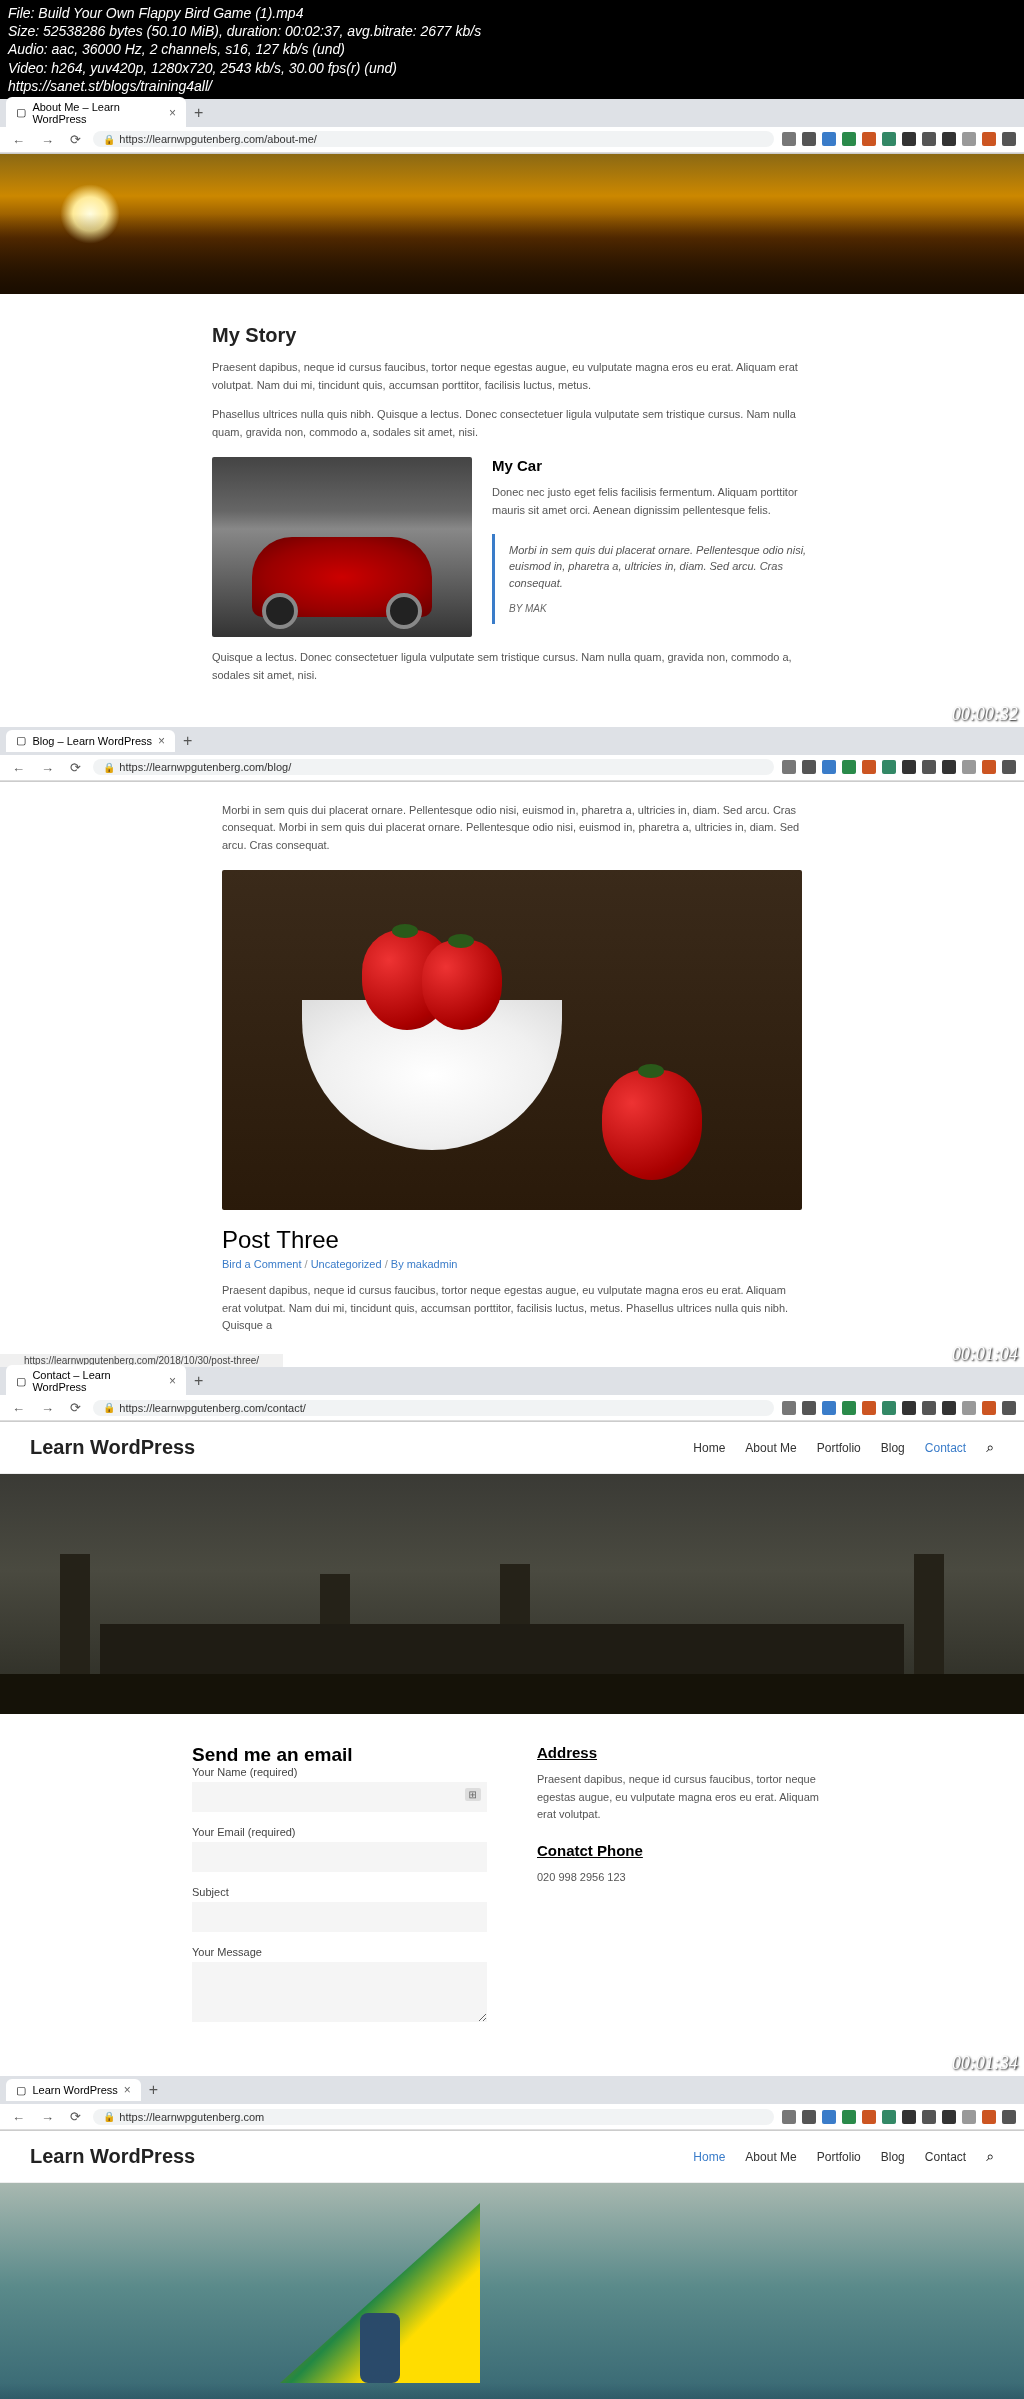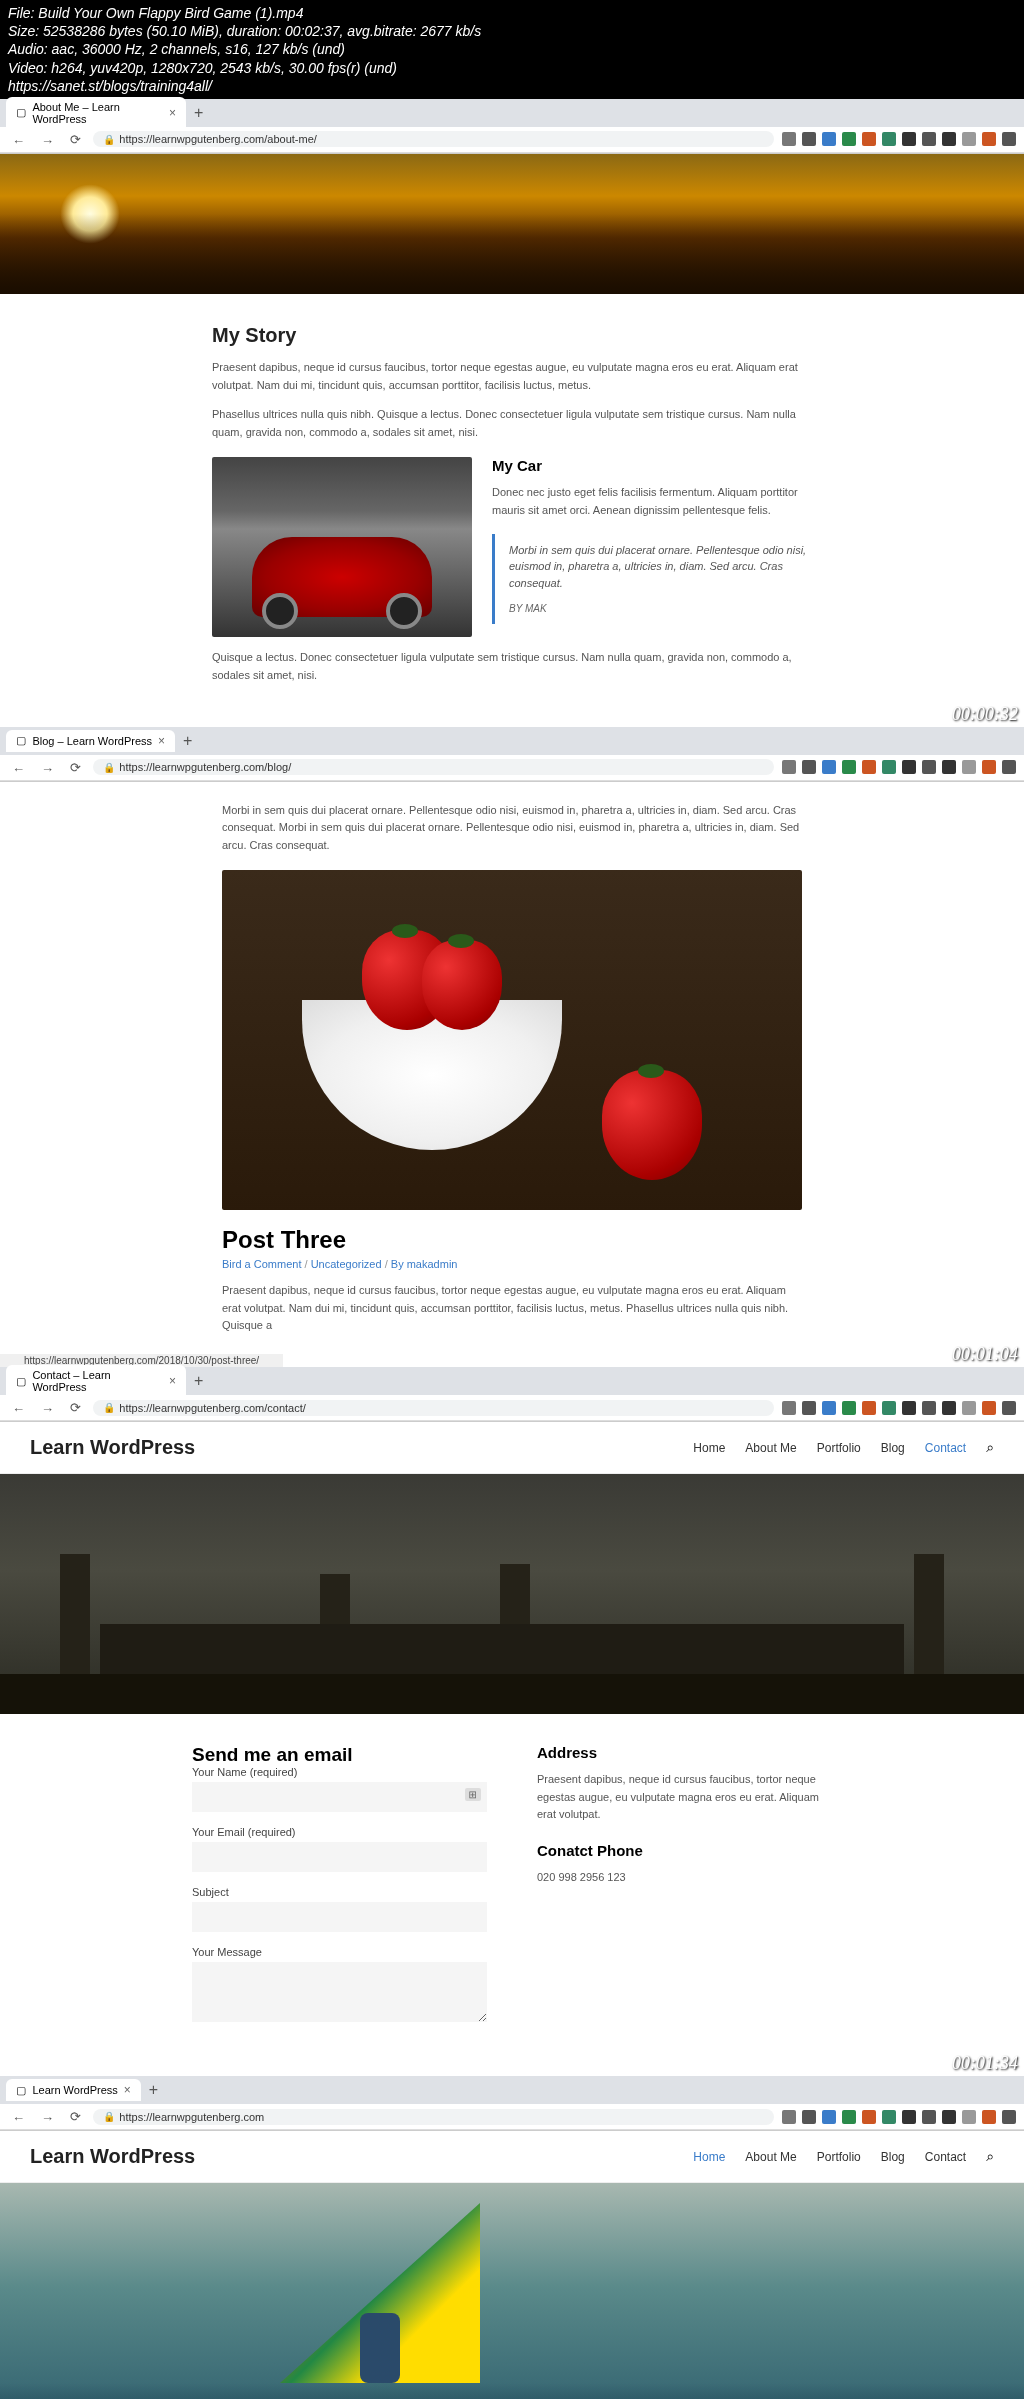--- a/index.html
+++ b/index.html
@@ -45,21 +45,21 @@
 
 
 .blog-content { max-width: 580px; margin: 0 auto; padding: 20px 0; }
 .strawberry-img { width: 100%; height: 340px; background: linear-gradient(to bottom, #3a2a1a 0%, #2a1a0a 100%); position: relative; border-radius: 2px; overflow: hidden; margin: 16px 0; }
 .bowl { position: absolute; left: 80px; bottom: 60px; width: 260px; height: 150px; background: radial-gradient(ellipse at center, #fff 0%, #f0f0f0 60%, #ddd 100%); border-radius: 0 0 130px 130px; }
 .berry { position: absolute; background: radial-gradient(circle at 30% 30%, #ee3333 0%, #aa0000 70%, #770000 100%); border-radius: 50% 50% 60% 60%; }
 .berry.b1 { width: 90px; height: 100px; left: 140px; top: 60px; }
 .berry.b2 { width: 80px; height: 90px; left: 200px; top: 70px; }
 .berry.b3 { width: 100px; height: 110px; left: 380px; bottom: 30px; }
 .leaf { position: absolute; width: 26px; height: 14px; background: #2a5a1a; border-radius: 50%; }
-.post-title { font-size: 24px; font-weight: 700; margin: 10px 0 4px; }
+.post-title { font-size: 24px; font-weight: 400; margin: 10px 0 4px; }
 .post-meta { font-size: 11px; color: #3a7cc9; margin-bottom: 12px; }
 .post-meta .sep { color: #999; }
 .status-link { position: absolute; bottom: 0; left: 0; background: #f0f0f0; padding: 1px 24px; font-size: 10px; color: #444; }
 
 
 .site-header { display: flex; justify-content: space-between; align-items: center; padding: 14px 30px; background: #fff; border-bottom: 1px solid #eee; }
 .logo { font-size: 20px; font-weight: 700; color: #222; }
 .nav-menu { display: flex; gap: 20px; align-items: center; font-size: 12px; }
 .nav-menu a { color: #333; text-decoration: none; cursor: pointer; }
 .nav-menu a.active { color: #3a7cc9; }
@@ -73,21 +73,21 @@
 
 .contact-wrap { display: flex; max-width: 760px; margin: 0 auto; padding: 30px 60px 50px; gap: 50px; }
 .contact-form { flex: 1; }
 .form-h { font-size: 19px; font-weight: 700; margin-bottom: 0; }
 .form-label { font-size: 11px; color: #444; margin-bottom: 4px; display: block; }
 .form-input { width: 100%; background: #f5f5f5; border: none; padding: 8px; margin-bottom: 14px; font-size: 12px; }
 .form-textarea { width: 100%; height: 60px; background: #f5f5f5; border: none; padding: 8px; }
 .input-wrap { position: relative; }
 .input-badge { position: absolute; right: 6px; top: 6px; background: #ddd; color: #666; font-size: 10px; padding: 1px 4px; border-radius: 2px; }
 .contact-info { flex: 1; }
-.info-h { font-size: 15px; font-weight: 700; margin-bottom: 10px; }
+.info-h { font-size: 15px; font-weight: 700; margin-bottom: 10px; text-decoration: underline; }
 .info-text { font-size: 11px; color: #555; line-height: 1.6; margin-bottom: 18px; }
 
 
 .hero-surf { height: 260px; background: linear-gradient(to bottom, #a8b8b0 0%, #5a8a8a 40%, #2a5a6a 100%); position: relative; overflow: hidden; }
 .sail { position: absolute; left: 280px; top: 20px; width: 200px; height: 180px; background: linear-gradient(135deg, #ee8800 0%, #cc6600 30%, #228844 50%, #ffdd00 70%); clip-path: polygon(0 100%, 100% 0, 100% 100%); }
 .surfer { position: absolute; left: 360px; bottom: 60px; width: 40px; height: 70px; background: #2a4a6a; border-radius: 8px; }
 .wave { position: absolute; bottom: 0; width: 100%; height: 60px; background: linear-gradient(to top, #1a3a4a 0%, transparent 100%); }
 </style>
 </head>
 <body>

